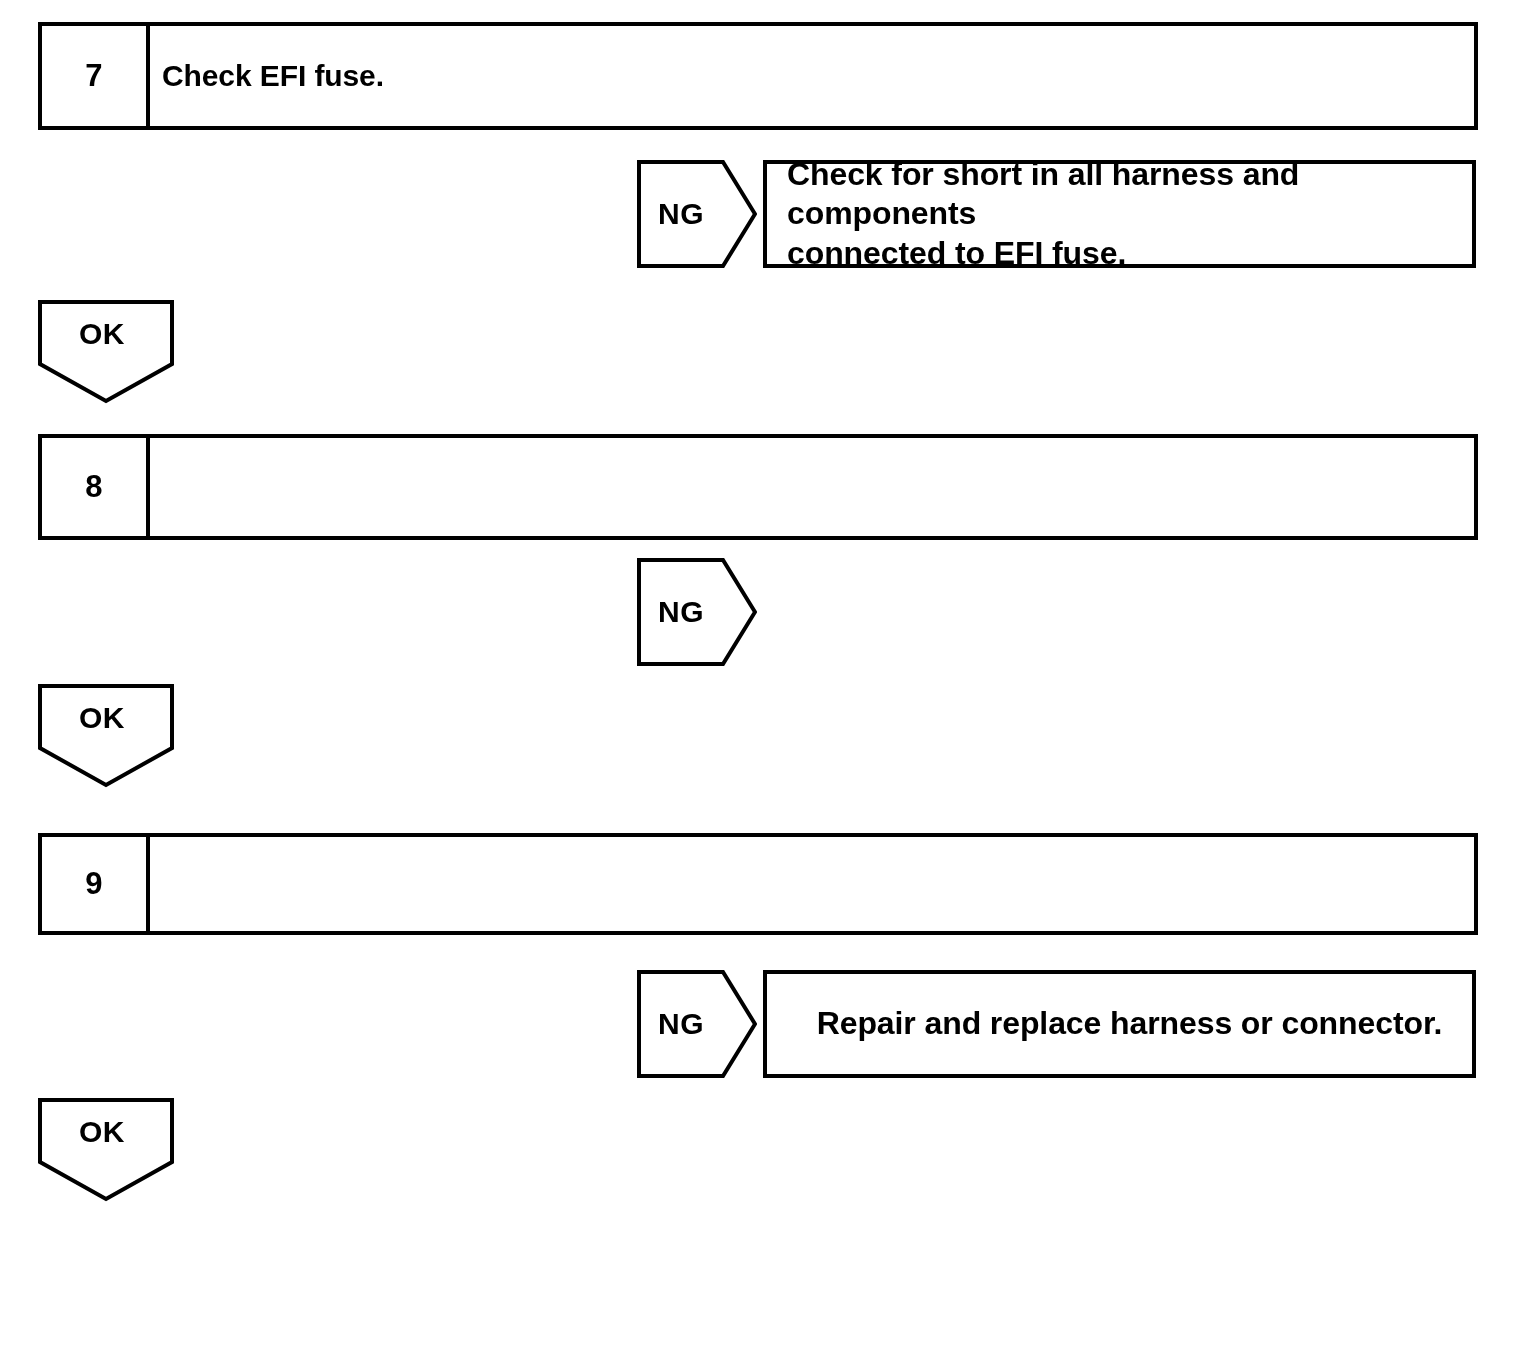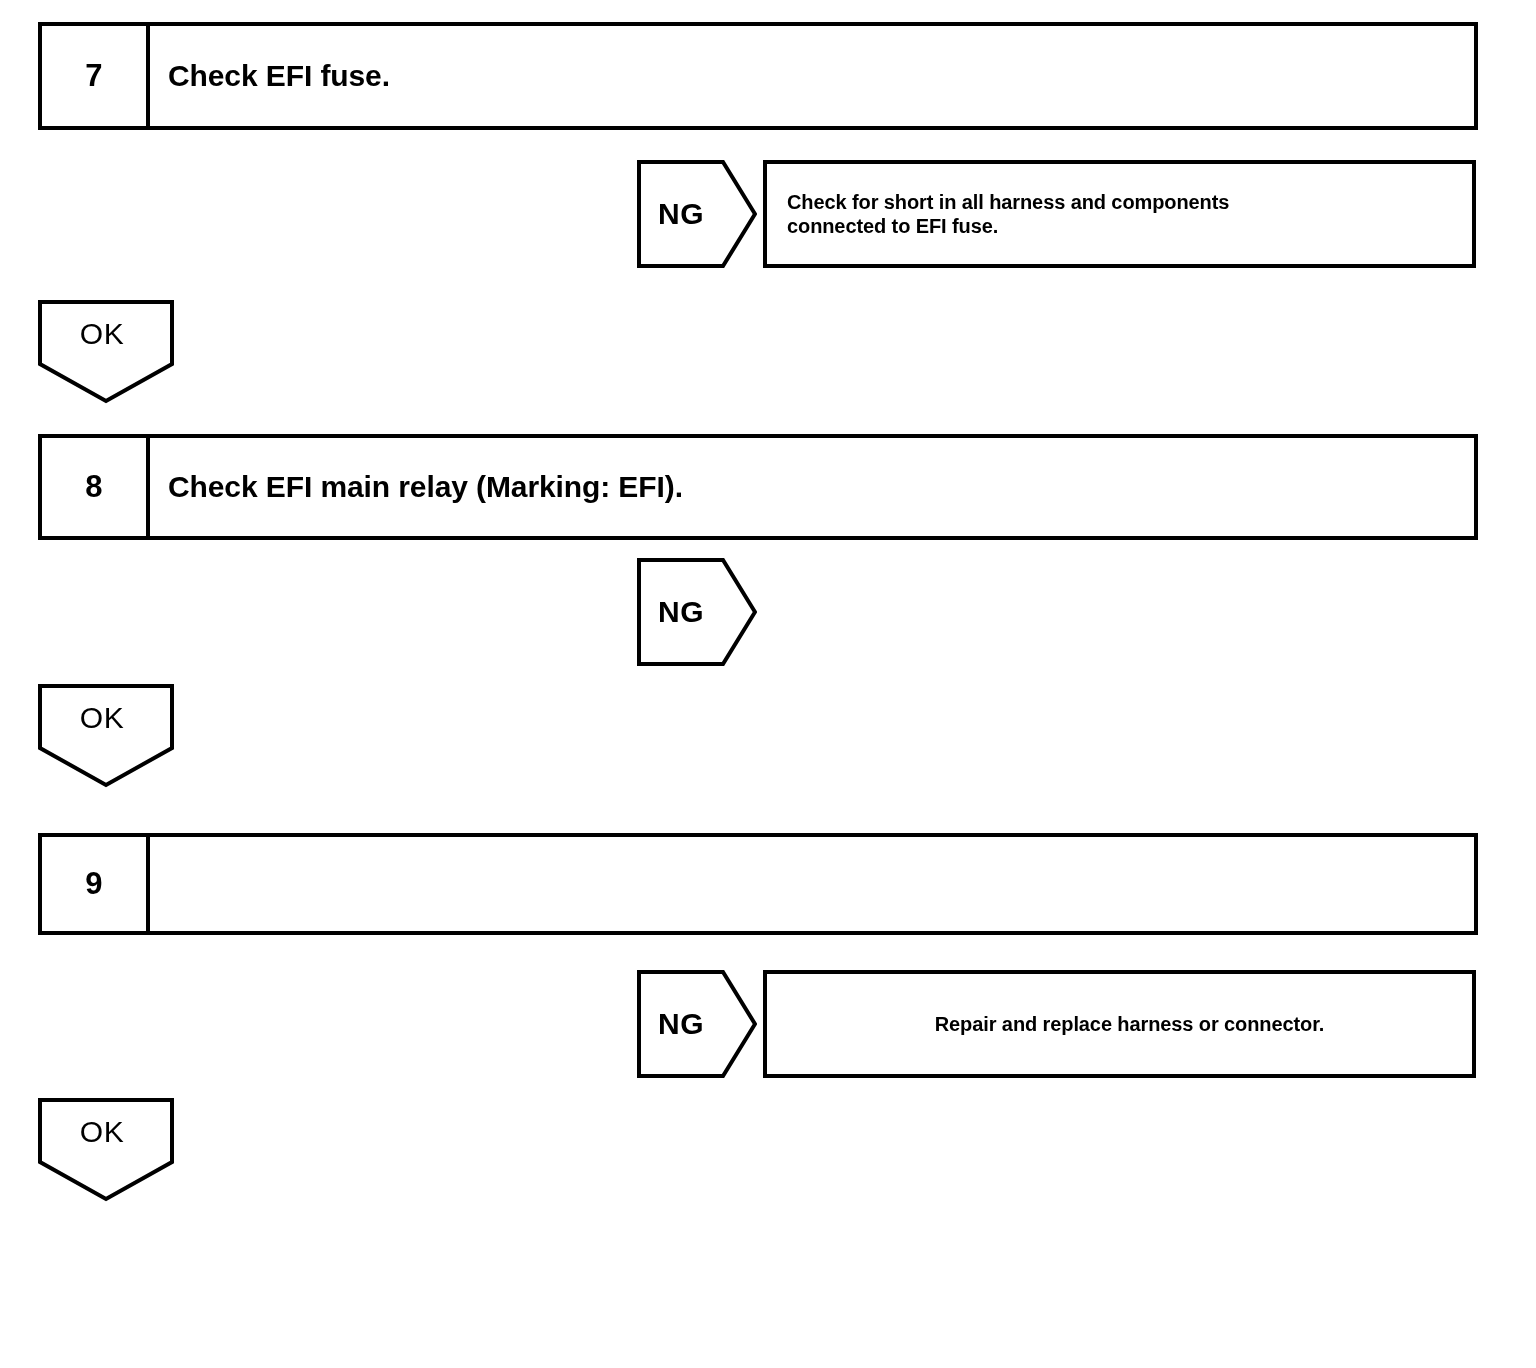--- a/index.html
+++ b/index.html
@@ -42,21 +42,21 @@
     justify-content: center;
     font-size: 31px;
     font-weight: bold;
     letter-spacing: 0.5px;
   }
   .step-text {
     box-sizing: border-box;
     flex: 1;
     display: flex;
     align-items: center;
-    padding-left: 18px;
+    padding-left: 12px;
     padding-right: 14px;
     font-size: 30px;
     font-weight: bold;
     line-height: 1.22;
     letter-spacing: -0.1px;
   }
 
   
   .ng-marker {
     position: absolute;
@@ -99,35 +99,35 @@
   .ok-label {
     position: absolute;
     left: 0;
     top: 0;
     width: 128px;
     height: 68px;
     display: flex;
     align-items: center;
     justify-content: center;
     font-size: 30px;
-    font-weight: normal;
+    font-weight: bold;
     letter-spacing: 0.5px;
   }
 
   
   .action-box {
     position: absolute;
     box-sizing: border-box;
     border: 4px solid #000;
     background: #fff;
     display: flex;
     align-items: center;
     padding-left: 20px;
     padding-right: 0;
-    font-size: 20px;
+    font-size: 32px;
     font-weight: bold;
     line-height: 1.22;
     letter-spacing: -0.1px;
   }
   .action-box .txt {
     display: block;
     white-space: pre-line;
   }
   .step-text .txt {
     display: block;
@@ -159,23 +159,20 @@
 
   <div class="ok-marker" style="left:38px; top:300px;">
     <svg width="136" height="104" viewBox="0 0 136 104">
       <polygon points="2,2 134,2 134,64 68,101 2,64" fill="#ffffff" stroke="#000000" stroke-width="4" stroke-linejoin="miter"></polygon>
     </svg>
     <div class="ok-label">OK</div>
   </div>
 
   <div class="step-box" style="left:38px; top:434px; width:1440px; height:106px;">
     <div class="step-num">8</div>
-    <div class="step-text">
-      <span class="txt">Check EFI main relay (Marking: EFI).</span>
-    </div>
   </div>
 
   <div class="ng-marker" style="left:637px; top:558px;">
     <svg width="120" height="108" viewBox="0 0 120 108">
       <polygon points="2,2 86,2 118,54 86,106 2,106" fill="#ffffff" stroke="#000000" stroke-width="4" stroke-linejoin="miter"></polygon>
     </svg>
     <div class="ng-label">NG</div>
   </div>
 
   <div class="ok-marker" style="left:38px; top:684px;">

